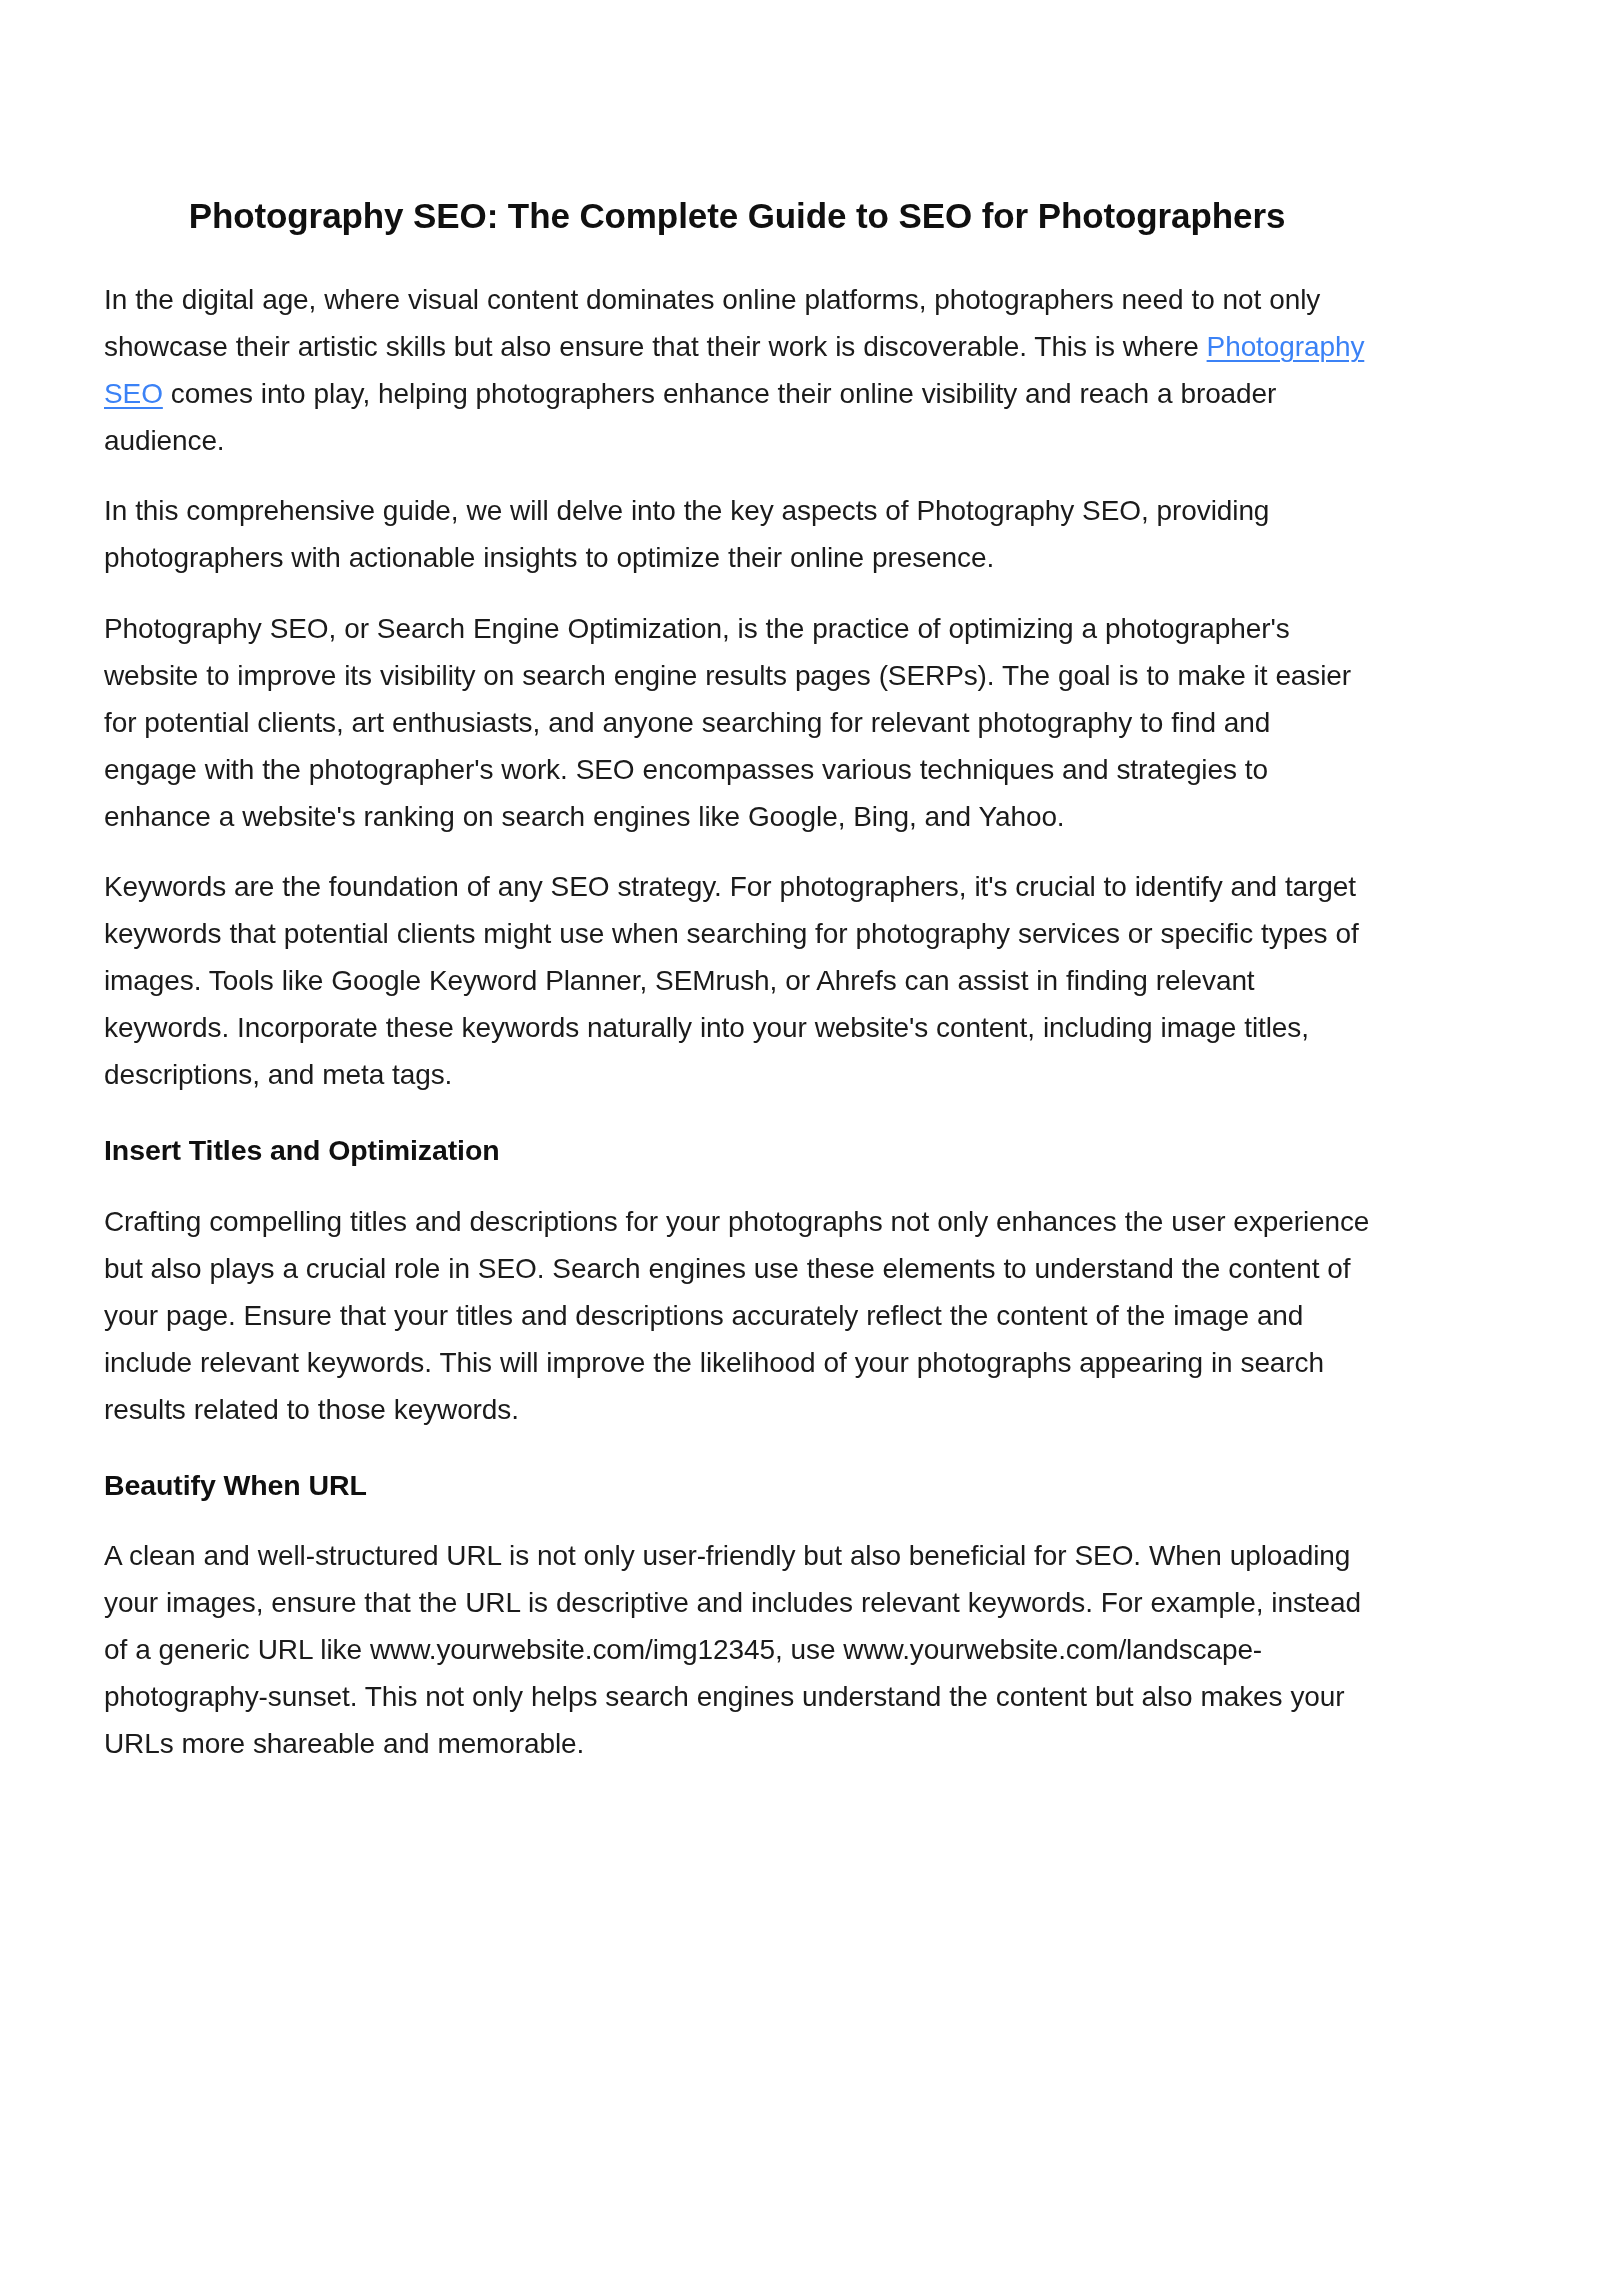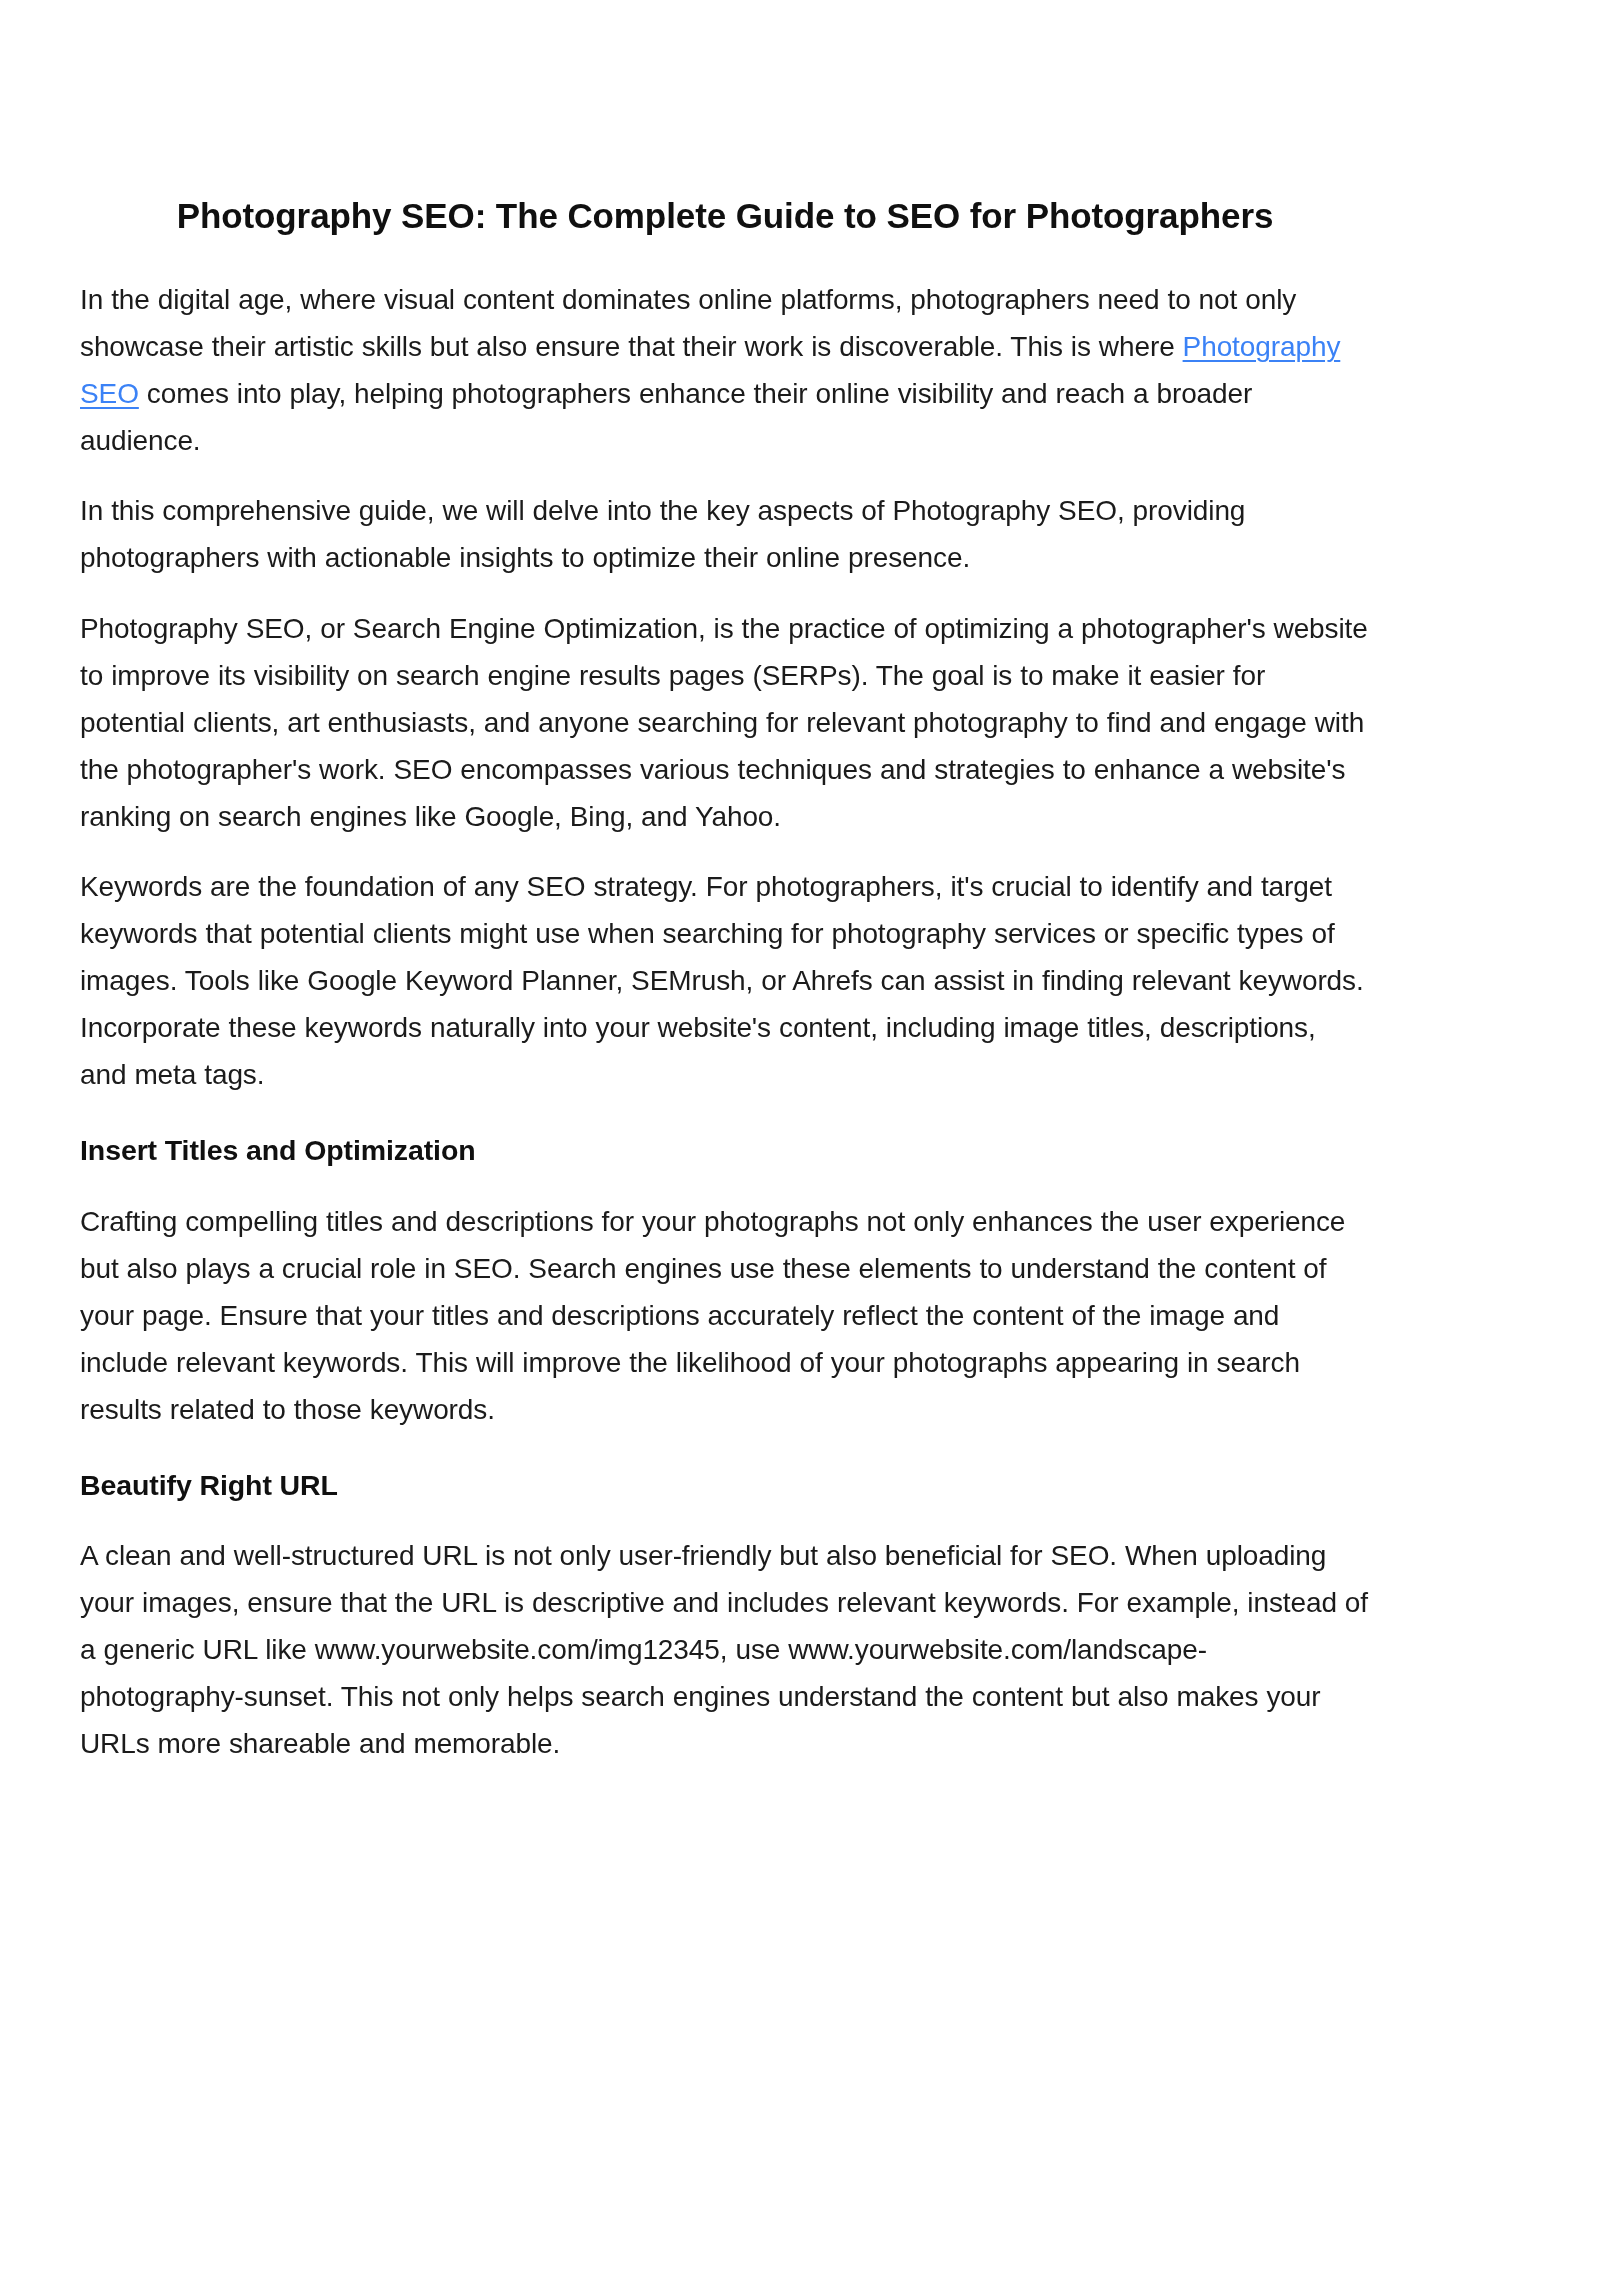--- a/index.html
+++ b/index.html
@@ -6,21 +6,21 @@
     margin: 0;
     padding: 0;
     background: #ffffff;
   }
   .page {
     position: relative;
     width: 1560px;
     height: 2295px;
     background: #ffffff;
     box-sizing: border-box;
-    padding: 190px 190px 0 80px;
+    padding: 190px 190px 0 104px;
     font-family: "Liberation Sans", sans-serif;
     color: #1b1b1b;
     overflow: hidden;
   }
   h1.doc-title {
     margin: 0 0 35px 0;
     font-size: 35px;
     line-height: 51px;
     font-weight: bold;
     text-align: center;
@@ -62,17 +62,17 @@
 
   <p class="body-par">In this comprehensive guide, we will delve into the key aspects of Photography SEO, providing photographers with actionable insights to optimize their online presence.</p>
 
   <p class="body-par">Photography SEO, or Search Engine Optimization, is the practice of optimizing a photographer's website to improve its visibility on search engine results pages (SERPs). The goal is to make it easier for potential clients, art enthusiasts, and anyone searching for relevant photography to find and engage with the photographer's work. SEO encompasses various techniques and strategies to enhance a website's ranking on search engines like Google, Bing, and Yahoo.</p>
 
   <p class="body-par">Keywords are the foundation of any SEO strategy. For photographers, it's crucial to identify and target keywords that potential clients might use when searching for photography services or specific types of images. Tools like Google Keyword Planner, SEMrush, or Ahrefs can assist in finding relevant keywords. Incorporate these keywords naturally into your website's content, including image titles, descriptions, and meta tags.</p>
 
   <h2 class="sec-heading">Insert Titles and Optimization</h2>
   <p class="body-par">Crafting compelling titles and descriptions for your photographs not only enhances the user experience but also plays a crucial role in SEO. Search engines use these elements to understand the content of your page. Ensure that your titles and descriptions accurately reflect the content of the image and include relevant keywords. This will improve the likelihood of your photographs appearing in search results related to those keywords.</p>
 
-  <h2 class="sec-heading">Beautify Right URL</h2>
+  <h2 class="sec-heading">Beautify When URL</h2>
   <p class="body-par">A clean and well-structured URL is not only user-friendly but also beneficial for SEO. When uploading your images, ensure that the URL is descriptive and includes relevant keywords. For example, instead of a generic URL like www.yourwebsite.com/img12345, use www.yourwebsite.com/landscape-photography-sunset. This not only helps search engines understand the content but also makes your URLs more shareable and memorable.</p>
 
 </div>
 
 
 </body></html>

